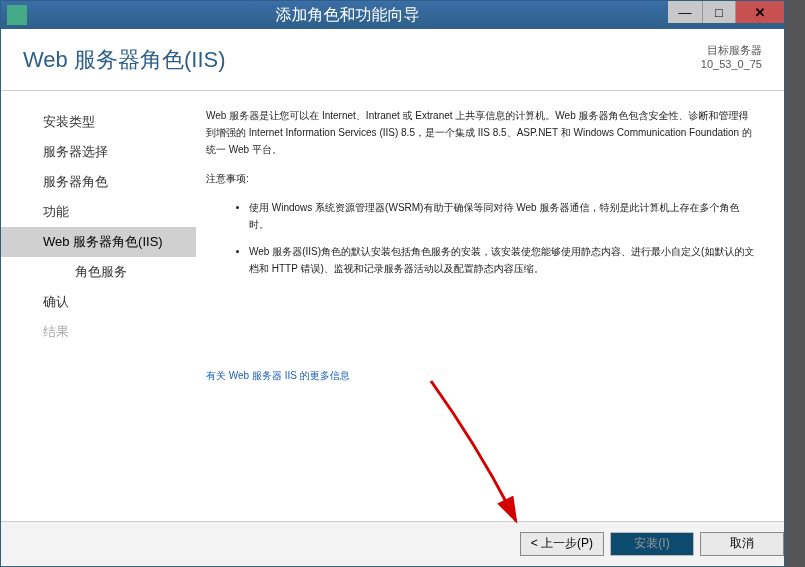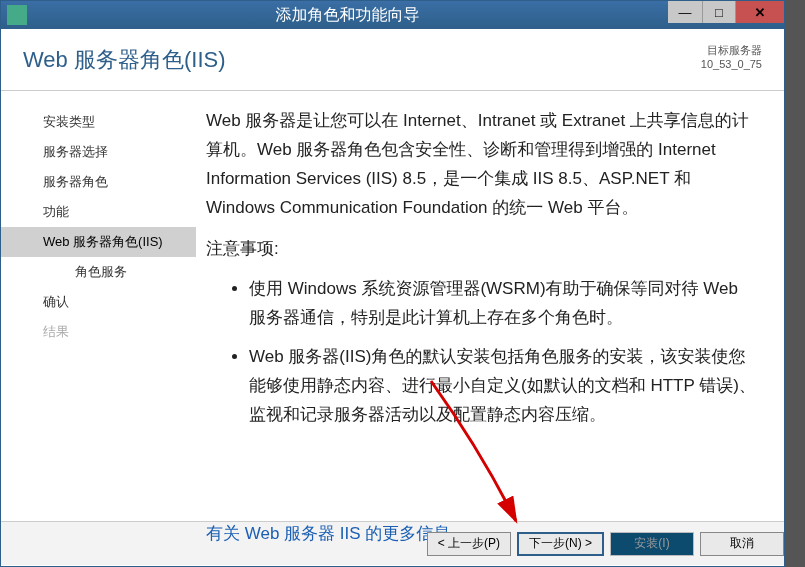--- a/index.html
+++ b/index.html
@@ -15,21 +15,21 @@
 .win-close { background: #c75050; width: 48px; font-weight: bold; }
 .header-band { height: 62px; background: #fff; border-bottom: 1px solid #ccc; display: flex; align-items: center; padding: 0 22px; position: relative; }
 .page-heading { color: #2e5f8a; font-size: 22px; font-weight: 300; }
 .dest-info { position: absolute; right: 22px; top: 14px; text-align: right; font-size: 11px; color: #555; }
 .body-area { display: flex; height: 430px; }
 .sidebar { width: 195px; padding: 16px 0 0 0; }
 .sb-item { padding: 6px 14px 6px 42px; font-size: 13px; color: #333; cursor: default; }
 .sb-item.indent { padding-left: 74px; }
 .sb-item.active { background: #d0d0d0; color: #000; }
 .sb-item.dim { color: #aaa; }
-.content { flex: 1; padding: 16px 26px 10px 10px; font-size: 17px; color: #222; line-height: 1.7; }
+.content { flex: 1; padding: 16px 26px 10px 10px; font-size: 10px; color: #222; line-height: 1.7; }
 .content p { margin-bottom: 12px; }
 .content ul { list-style: disc; padding-left: 20px; }
 .content li { margin-bottom: 10px; margin-left: 23px; }
 .more-link { color: #1a5fb4; margin-top: 80px; display: inline-block; cursor: pointer; }
 .footer { height: 44px; border-top: 1px solid #ccc; display: flex; align-items: center; justify-content: flex-end; gap: 6px; background: #f3f3f3; }
 .btn { min-width: 84px; height: 24px; font-size: 12px; border: 1px solid #888; background: #e9e9e9; cursor: default; padding: 0 10px; }
 .btn.primary { border: 2px solid #2e5f8a; }
 .btn.disabled { color: #999; border-color: #bbb; background: #0c4a6e; }
 .arrow-annot { position: absolute; left: 420px; top: 370px; pointer-events: none; }
 .right-strip { position: absolute; right: 0; top: 0; width: 20px; height: 567px; background: #555; }
@@ -76,21 +76,20 @@
       <ul>
         <li>使用 Windows 系统资源管理器(WSRM)有助于确保等同对待 Web 服务器通信，特别是此计算机上存在多个角色时。</li>
         <li>Web 服务器(IIS)角色的默认安装包括角色服务的安装，该安装使您能够使用静态内容、进行最小自定义(如默认的文档和 HTTP 错误)、监视和记录服务器活动以及配置静态内容压缩。</li>
       </ul>
       <a class="more-link">有关 Web 服务器 IIS 的更多信息</a>
     </div>
   </div>
 
   <div class="footer">
     <button class="btn">&lt; 上一步(P)</button>
-    <button class="btn primary">下一步(N) &gt;</button>
     <button class="btn disabled">安装(I)</button>
     <button class="btn">取消</button>
   </div>
 
   <svg class="arrow-annot" width="130" height="170">
     <defs>
         <marker id="ah" markerWidth="10" markerHeight="10" refX="8" refY="3" orient="auto">
           <path d="M0,0 L0,6 L9,3 z" fill="#d40000"></path>
         </marker>
       </defs>

